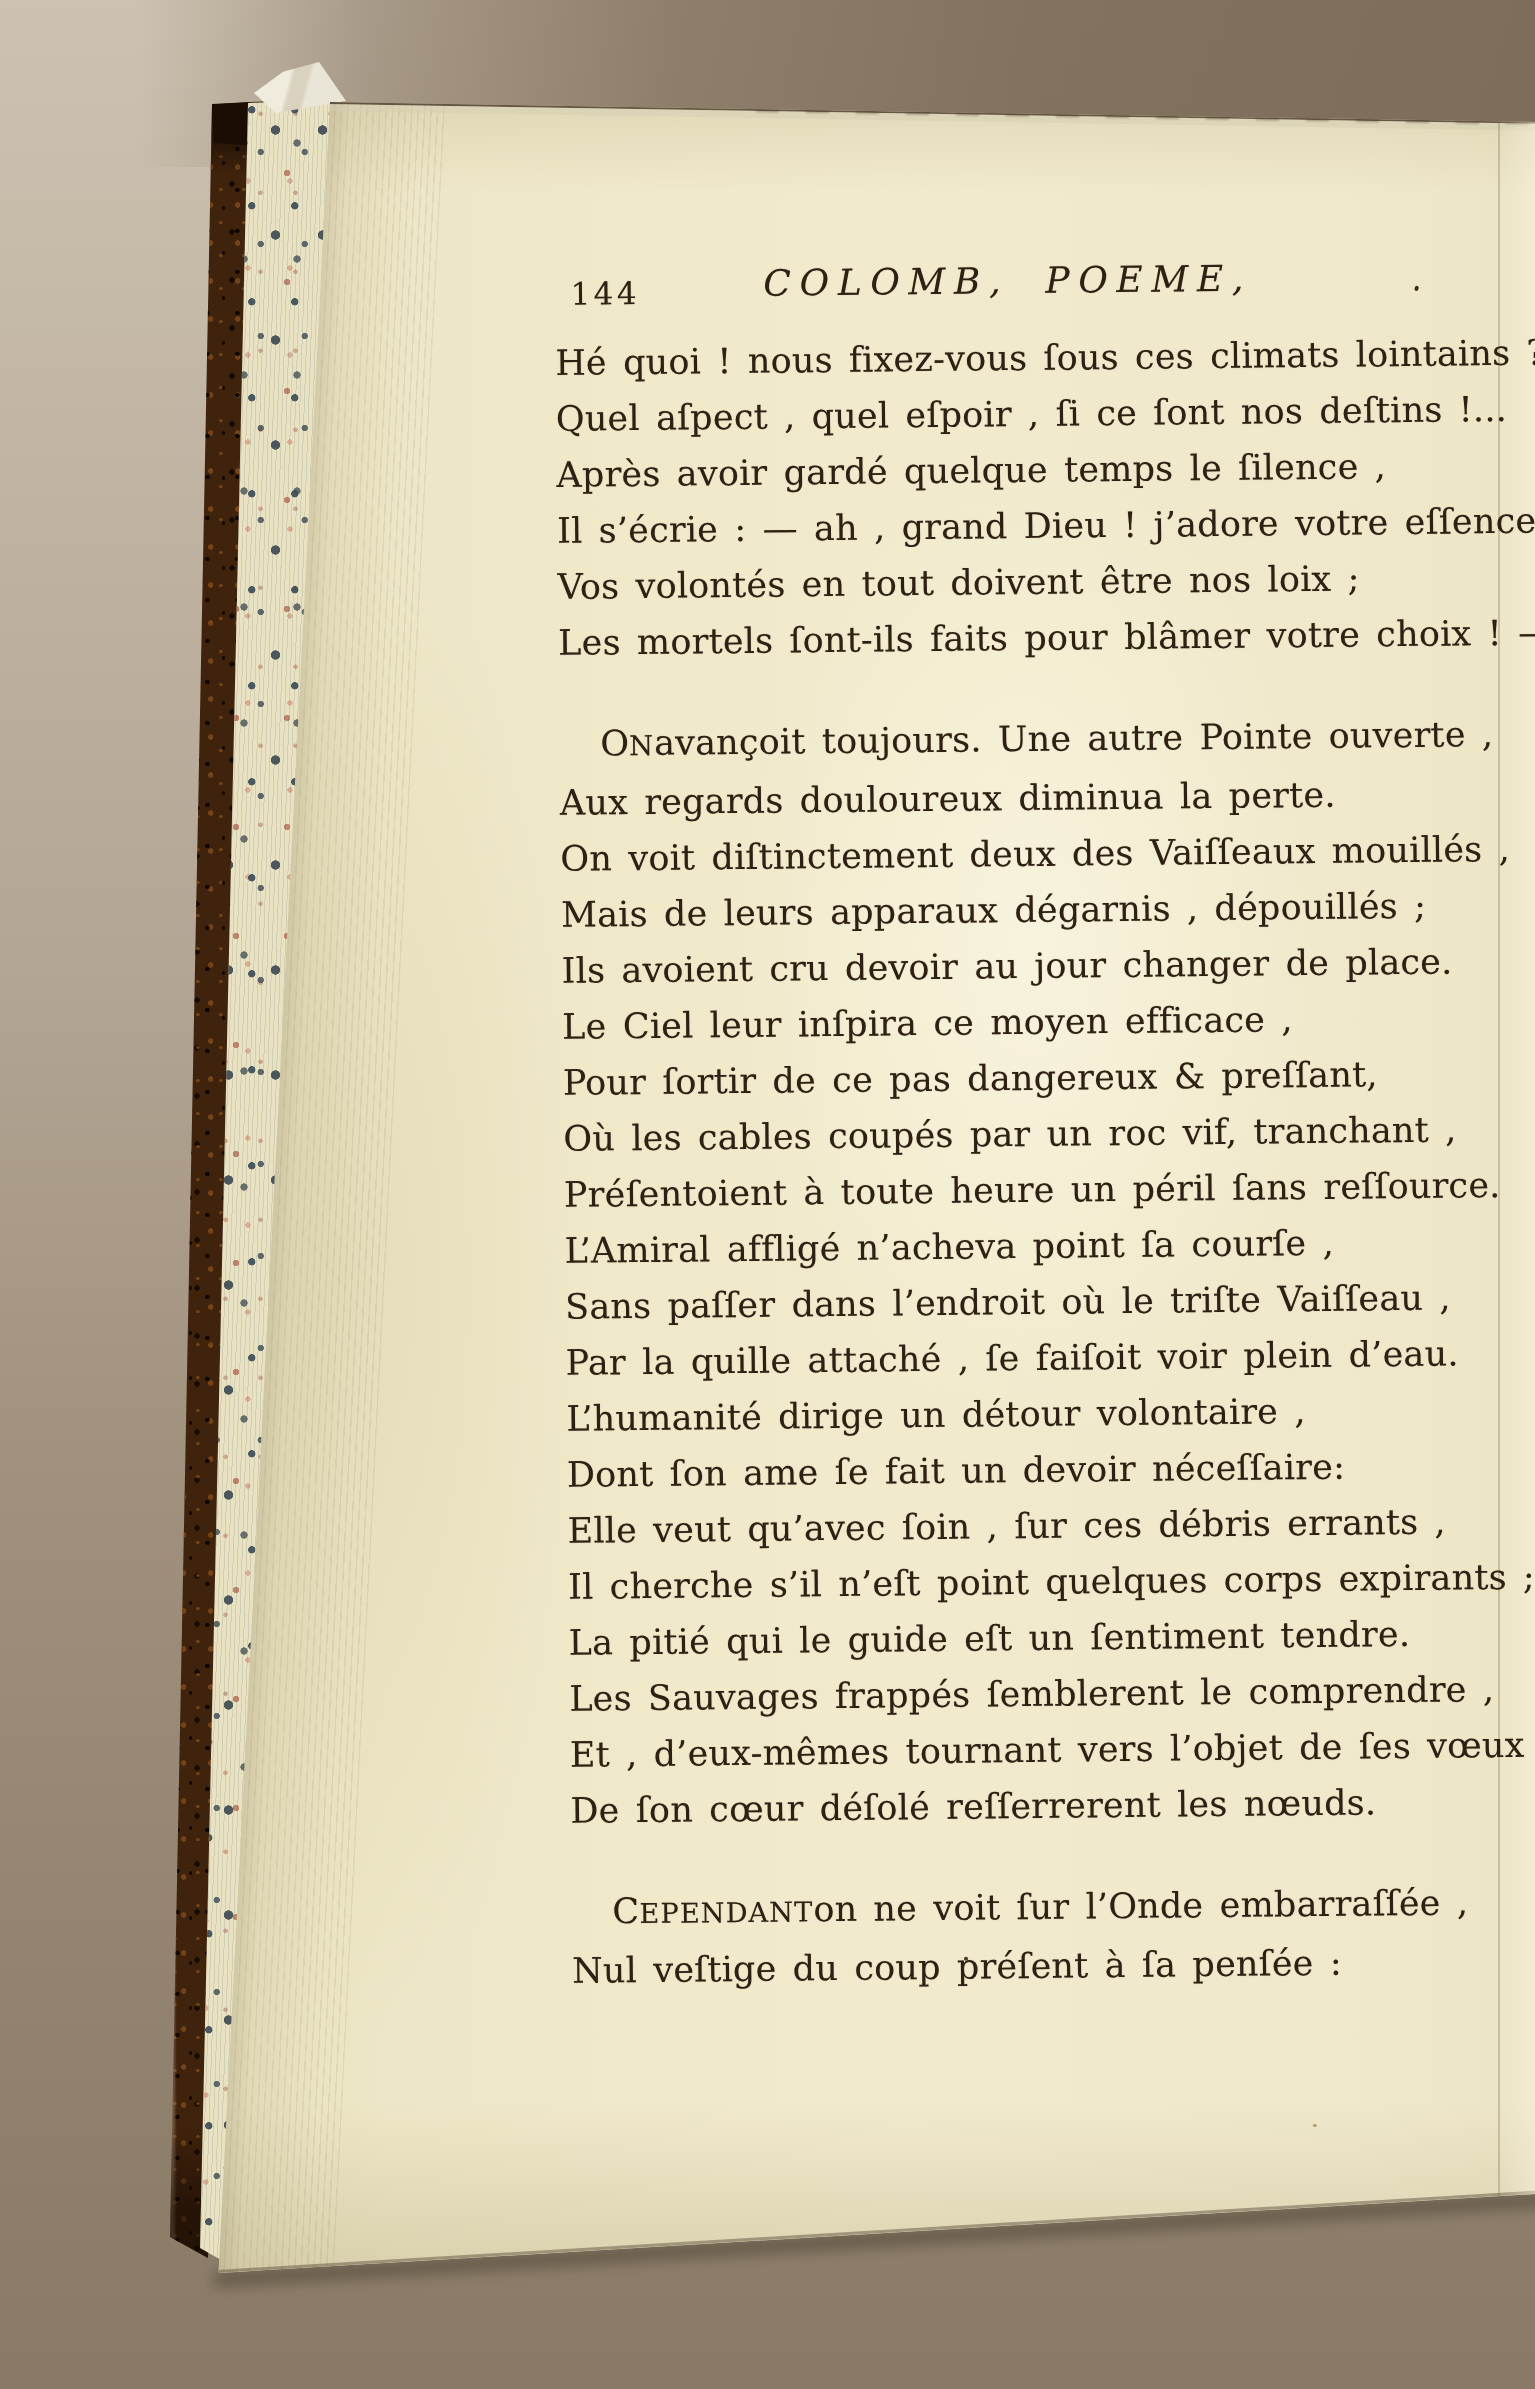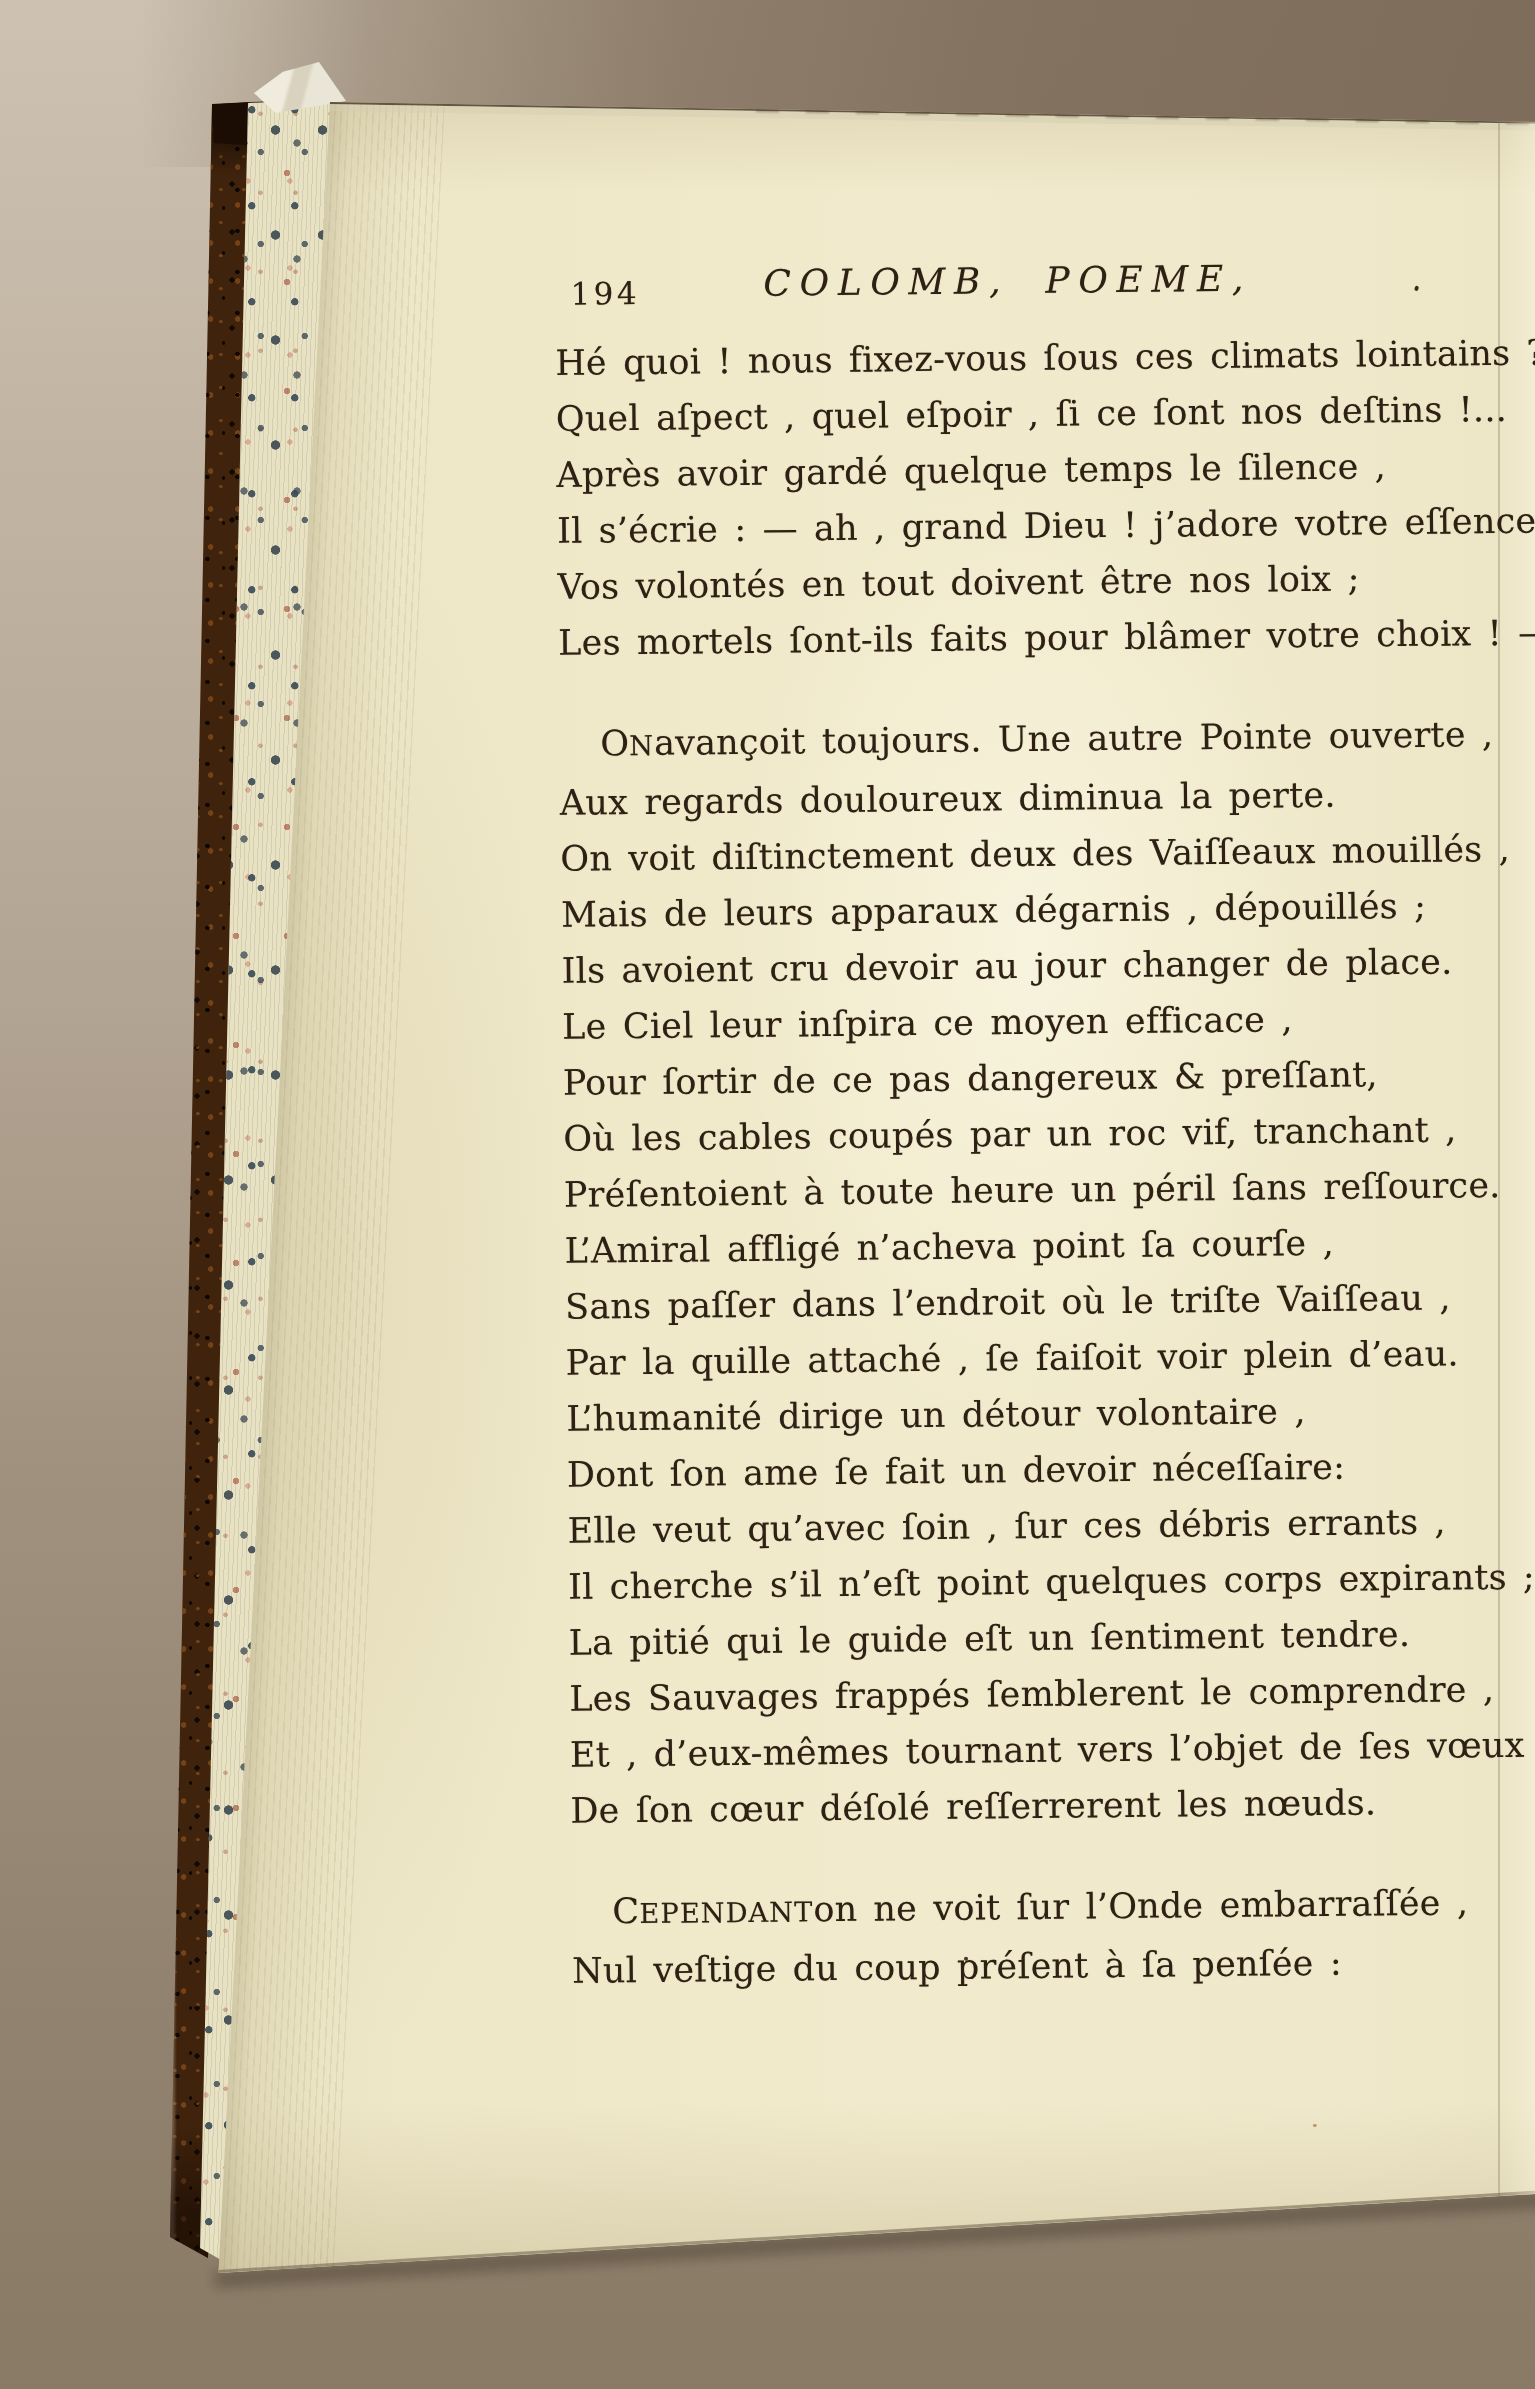--- a/index.html
+++ b/index.html
@@ -116,21 +116,21 @@
     <div class="left-striations"></div>
     <div class="top-edge-line"></div>
     <div class="top-edge-band"></div>
     <div class="top-deckle"></div>
     <div class="bottom-edge-line"></div>
     <div class="right-seam"></div>
     <div class="right-strip"></div>
 
     <div class="text-layer">
       <div class="header">
-        <span class="folio">194</span>
+        <span class="folio">144</span>
         <span class="running-title">COLOMB, POEME,</span>
       </div>
       <div class="poem">
           <div class="stanza">
             <div class="line">Hé quoi !  nous fixez-vous ſous ces climats lointains ?</div>
             <div class="line">Quel aſpect , quel eſpoir , ſi ce ſont nos deſtins !...</div>
             <div class="line">Après avoir gardé quelque temps le ſilence ,</div>
             <div class="line">Il s’écrie : — ah , grand Dieu ! j’adore votre eſſence :</div>
             <div class="line">Vos volontés en tout doivent être nos loix ;</div>
             <div class="line">Les mortels ſont-ils faits pour blâmer votre choix ! —</div>

